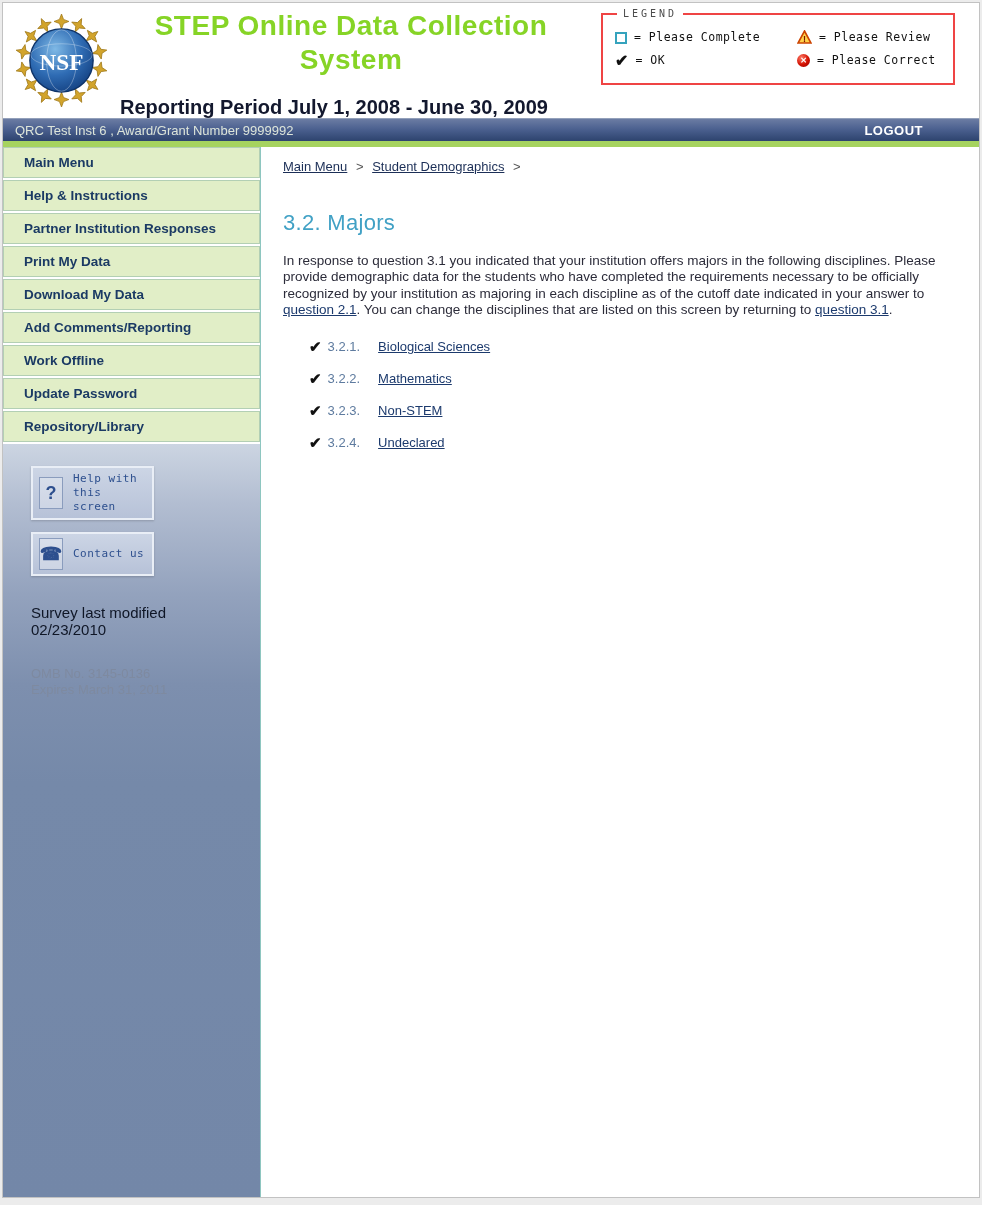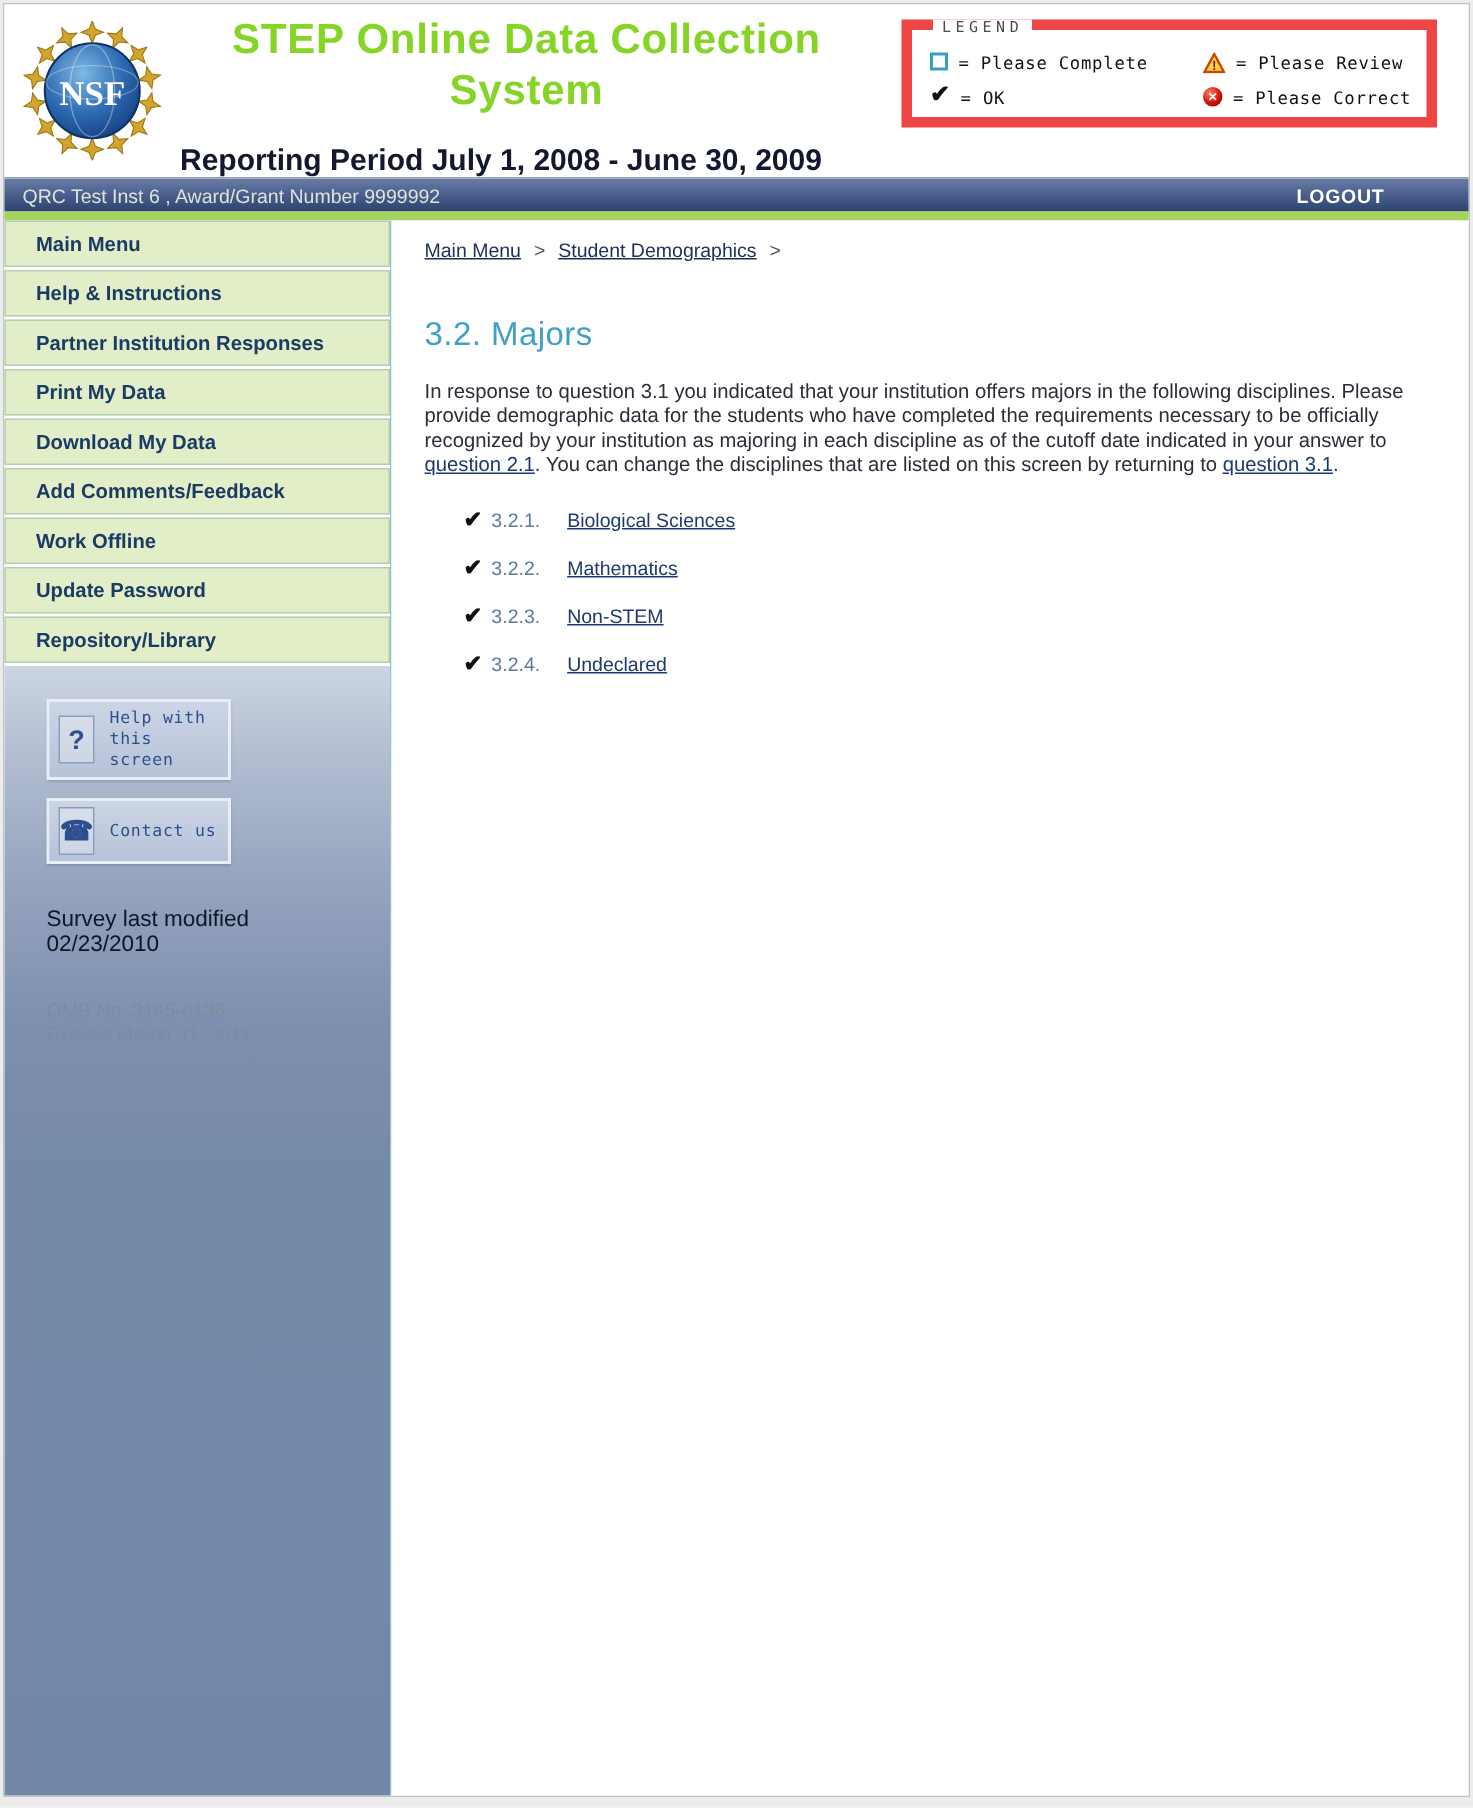--- a/index.html
+++ b/index.html
@@ -26,28 +26,28 @@
     text-align:center;
   }
   .reporting-period {
     position:absolute; left:117px; top:93px;
     color:#13182e; font-size:20px; font-weight:bold;
   }
 
   
   .legend-box {
     position:absolute; left:598px; top:10px; width:354px; height:72px;
-    border:7px solid #ef4444; background:#ffffff; padding:2px 10px 0 12px;
+    border:2px solid #ef4444; background:#ffffff; padding:2px 10px 0 12px;
   }
   .legend-title {
     position:absolute; top:-7px; left:14px; background:#ffffff; padding:0 6px;
     font-family:"DejaVu Sans Mono", monospace; font-size:10px; letter-spacing:3px; color:#4c4c4c;
   }
   .legend-grid { display:grid; grid-template-columns:182px 1fr; grid-row-gap:9px; margin-top:13px; }
-  .legend-item { display:flex; align-items:flex-start; gap:7px; }
+  .legend-item { display:flex; align-items:flex-end; gap:7px; }
   .legend-label {
     font-family:"DejaVu Sans Mono", monospace; font-size:11.5px; letter-spacing:0.5px; color:#111111;
     white-space:nowrap;
   }
   .icon-square { width:12px; height:12px; border:2px solid #35a3bd; background:#ffffff; flex:0 0 auto; }
   .icon-check { color:#111111; font-size:16px; font-weight:bold; line-height:12px; flex:0 0 auto; }
   .icon-warning { position:relative; width:15px; height:14px; flex:0 0 auto; }
   .icon-error {
     width:13px; height:13px; border-radius:50%; flex:0 0 auto;
     background:radial-gradient(circle at 35% 30%, #ff7a66, #d21000 55%, #8d0000);
@@ -201,21 +201,21 @@
 
   <div class="body-row">
 
     <div class="sidebar">
       <nav class="nav-menu">
         <a class="nav-item">Main Menu</a>
         <a class="nav-item">Help &amp; Instructions</a>
         <a class="nav-item">Partner Institution Responses</a>
         <a class="nav-item">Print My Data</a>
         <a class="nav-item">Download My Data</a>
-        <a class="nav-item">Add Comments/Feedback</a>
+        <a class="nav-item">Add Comments/Reporting</a>
         <a class="nav-item">Work Offline</a>
         <a class="nav-item">Update Password</a>
         <a class="nav-item">Repository/Library</a>
       </nav>
 
       <div class="sidebar-lower">
         <button class="side-button">
           <span class="icon-box">?</span>
           <span class="btn-label">Help with
 this screen</span>

